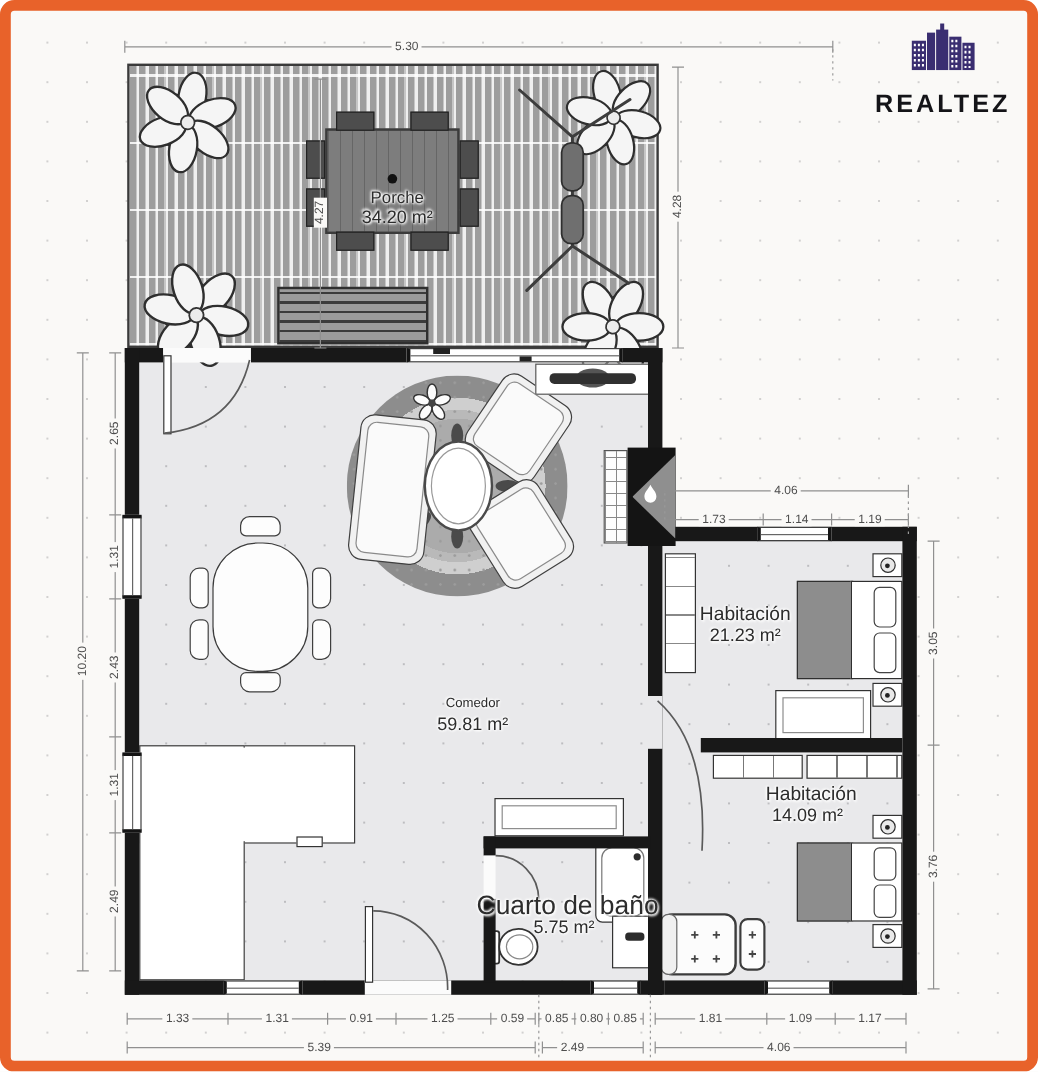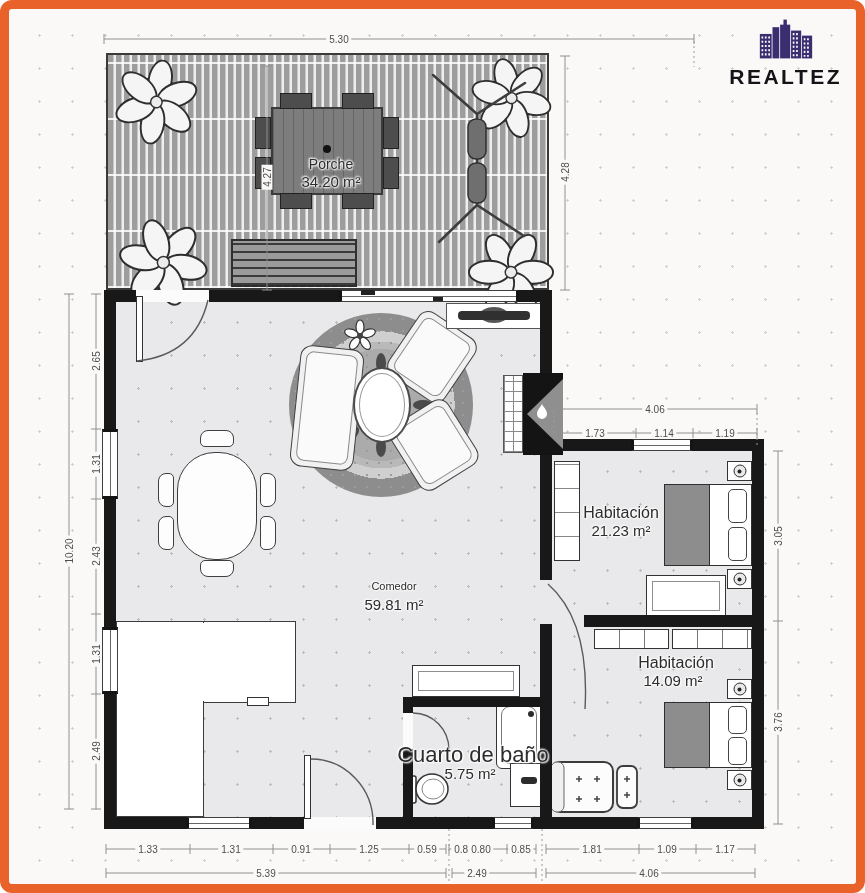--- a/index.html
+++ b/index.html
@@ -51,21 +51,21 @@
     background:repeating-linear-gradient(0deg,#888 0 1px,transparent 1px 10px),
                repeating-linear-gradient(90deg,#888 0 1px,transparent 1px 9px),#fdfdfd}
   .firebox{position:absolute;left:514px;top:364px;width:40px;height:82px;background:#141414;z-index:16}
   .fp-tri{position:absolute;left:4px;top:6px;width:36px;height:70px;background:#8f8f8f;clip-path:polygon(100% 0,100% 100%,0 50%)}
   .tub{position:absolute;left:487px;top:692px;width:46px;height:68px;background:#fff;border:1.5px solid #333;border-radius:6px;z-index:10}
   .tub::after{content:"";position:absolute;inset:4px;border:1px solid #777;border-radius:9px}
   .tubdot{position:absolute;right:7px;top:9px;width:6px;height:6px;border-radius:50%;background:#2c2c2c;z-index:2}
   .vanity{position:absolute;left:501px;top:754px;width:32px;height:44px;background:#fff;border:1.2px solid #333;z-index:10}
   .faucet{position:absolute;right:4px;top:13px;width:16px;height:7px;background:#2c2c2c;border-radius:3px}
   .tick{position:absolute;background:#222;z-index:17}
-  .logo{position:absolute;top:10px;right:14px;display:flex;flex-direction:column;align-items:center;gap:6px;z-index:50}
+  .logo{position:absolute;top:10px;right:14px;display:flex;flex-direction:column;align-items:center;gap:16px;z-index:50}
   .brandname{font-weight:700;font-size:21px;letter-spacing:2.5px;color:#141418}
   .overlay{position:absolute;left:0;top:0;z-index:20;pointer-events:none}
   .porchline{position:absolute;left:0;top:0;z-index:5;pointer-events:none}
 </style>
 </head>
 <body>
 
 <svg width="0" height="0" style="position:absolute">
   <defs>
     <g id="plantsym">
@@ -332,21 +332,21 @@
   <span class="dim" style="left:655px;top:424px">1.14</span>
   <span class="dim" style="left:716px;top:424px">1.19</span>
   <span class="dim v" style="left:769px;top:527px">3.05</span>
   <span class="dim v" style="left:769px;top:713px">3.76</span>
   <span class="dim" style="left:139px;top:840px">1.33</span>
   <span class="dim" style="left:222px;top:840px">1.31</span>
   <span class="dim" style="left:292px;top:840px">0.91</span>
   <span class="dim" style="left:360px;top:840px">1.25</span>
   <span class="dim" style="left:418px;top:840px">0.59</span>
   <span class="dim" style="left:455px;top:840px">0.85</span>
-  <span class="dim" style="left:472px;top:840px">0.80</span>
+  <span class="dim" style="left:484px;top:840px">0.80</span>
   <span class="dim" style="left:512px;top:840px">0.85</span>
   <span class="dim" style="left:583px;top:840px">1.81</span>
   <span class="dim" style="left:658px;top:840px">1.09</span>
   <span class="dim" style="left:716px;top:840px">1.17</span>
   <span class="dim" style="left:257px;top:864px">5.39</span>
   <span class="dim" style="left:468px;top:864px">2.49</span>
   <span class="dim" style="left:640px;top:864px">4.06</span>
 
 </div>
 

